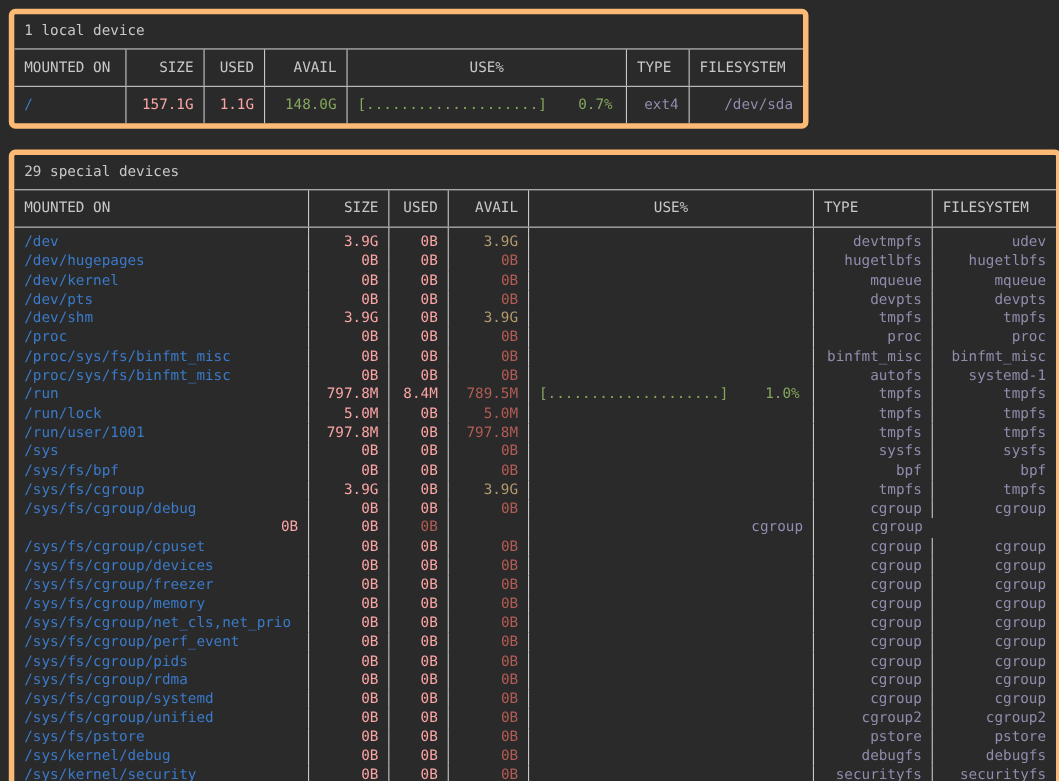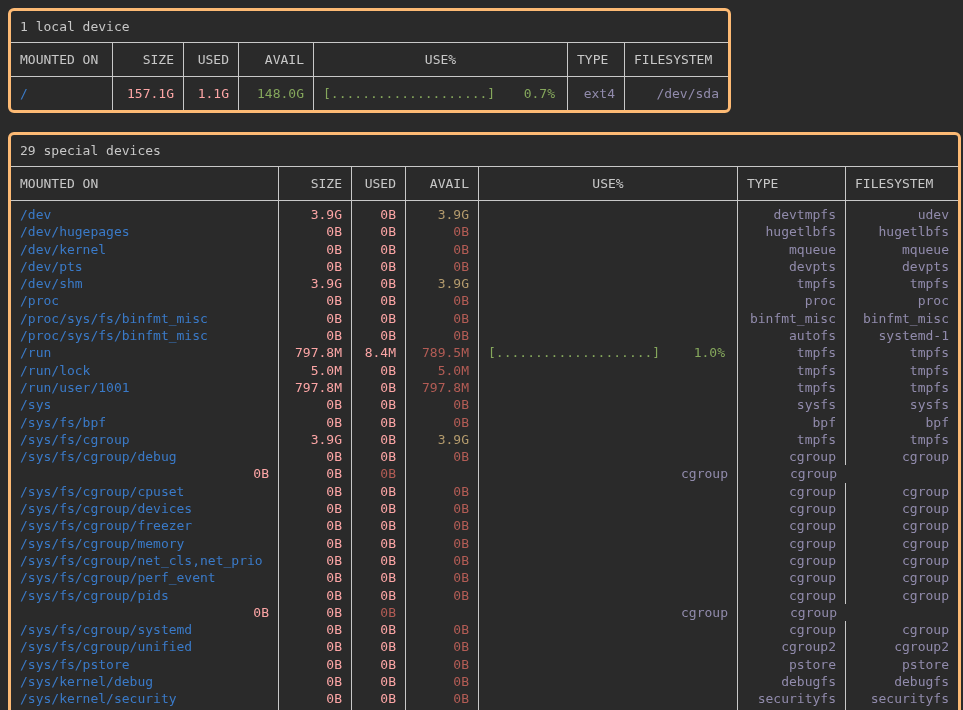--- a/index.html
+++ b/index.html
@@ -11,21 +11,21 @@
     overflow: hidden;
   }
   body {
     font-family: "DejaVu Sans Mono", "Liberation Mono", monospace;
     font-size: 13px;
     color: #c8c8c8;
     padding: 8px;
     box-sizing: border-box;
   }
   .duf-table {
-    border: 3px solid #fdba74;
+    border: 5px solid #fdba74;
     border-radius: 6px;
     background: #2a2a2a;
     overflow: hidden;
   }
   .t1 { width: 717px; margin-bottom: 19px; }
   .t2 { width: 947px; }
 
   .title-row {
     height: 31px;
     line-height: 31px;
@@ -392,20 +392,21 @@
     <div class="cell num c-gray">0B</div>
     <div class="cell num c-red">0B</div>
     <div class="cell use-cell">
       <span class="c-green"></span>
       <span class="c-green"></span>
     </div>
     <div class="cell c-purple">cgroup</div>
     <div class="cell c-purple">cgroup</div>
   </div>
       <div class="data-row">
+    <div class="cell c-blue">/sys/fs/cgroup/rdma</div>
     <div class="cell num c-gray">0B</div>
     <div class="cell num c-gray">0B</div>
     <div class="cell num c-red">0B</div>
     <div class="cell use-cell">
       <span class="c-green"></span>
       <span class="c-green"></span>
     </div>
     <div class="cell c-purple">cgroup</div>
     <div class="cell c-purple">cgroup</div>
   </div>

